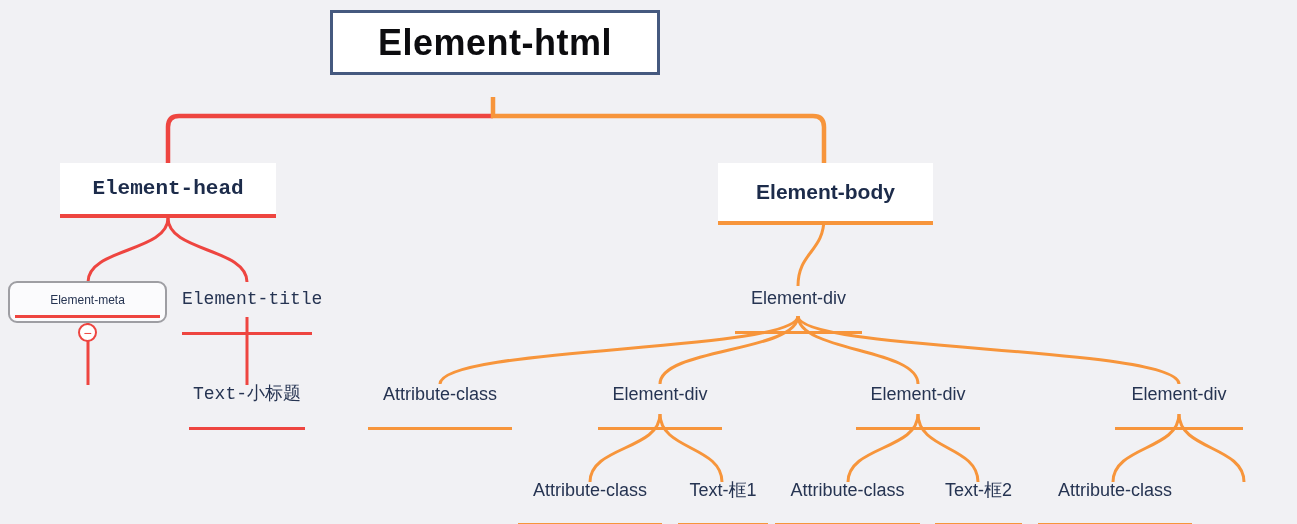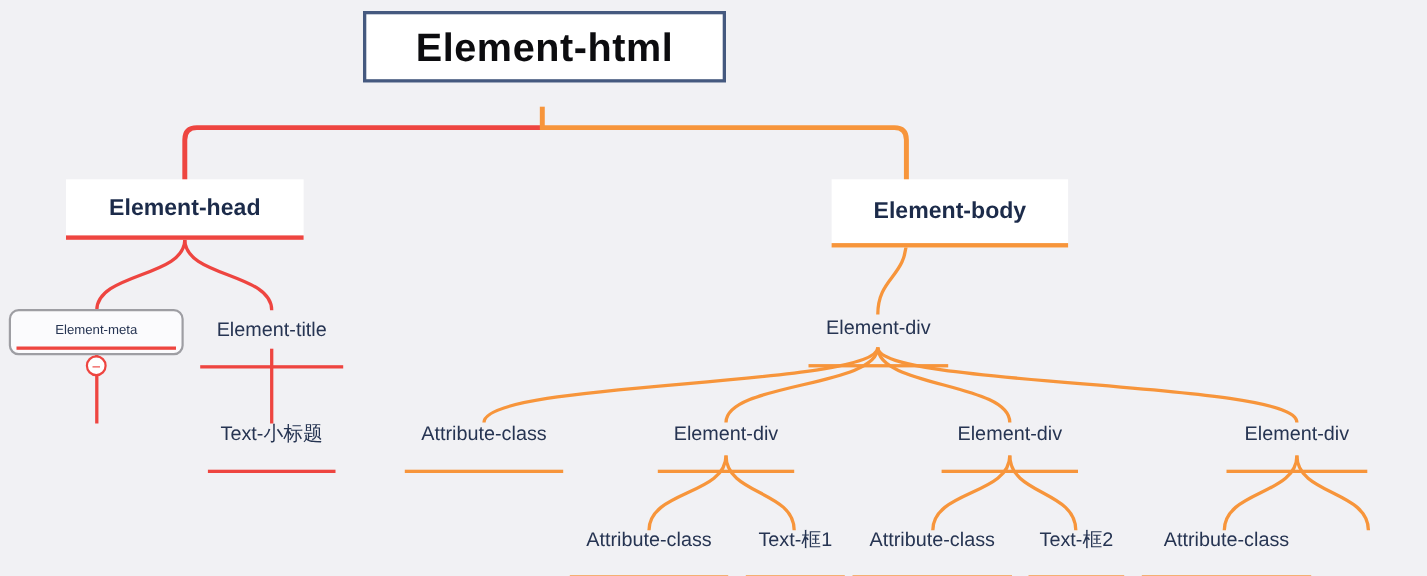--- a/index.html
+++ b/index.html
@@ -13,21 +13,21 @@
   #edges{position:absolute;left:0;top:0;z-index:0;pointer-events:none;}
   .edge{fill:none;stroke-linecap:butt;stroke-linejoin:round;}
   .edge-red{stroke:var(--red);}
   .edge-orange{stroke:var(--orange);}
   .trunk{stroke-width:4.5;}
   .branch{stroke-width:3;}
 
   .node{position:absolute;z-index:2;box-sizing:border-box;text-align:center;
         color:var(--navy);font-size:18px;line-height:26px;white-space:nowrap;
         padding-bottom:20px;border-bottom:3px solid transparent;cursor:default;}
-  .u-red{border-bottom-color:var(--red);}
+  .u-red{border-bottom-color:var(--red);font-family:Liberation Mono, monospace;}
   .u-orange{border-bottom-color:var(--orange);}
 
   .box{background:var(--nodeBg);display:flex;align-items:center;justify-content:center;
        font-weight:bold;font-size:21px;color:var(--titleNavy);padding-bottom:0;}
   .box.u-red{border-bottom-width:4px;}
   .box.u-orange{border-bottom-width:4px;}
 
   .root-box{position:absolute;left:330px;top:10px;width:330px;height:65px;z-index:2;
             box-sizing:border-box;background:var(--nodeBg);border:3px solid var(--rootBorder);
             display:flex;align-items:center;justify-content:center;
@@ -40,21 +40,21 @@
               font-size:12px;line-height:24px;white-space:nowrap;
               padding-bottom:3px;margin-bottom:3px;border-bottom:3px solid var(--red);}
 
   .collapse-toggle{position:absolute;left:78px;top:323px;width:19px;height:19px;z-index:3;
                    box-sizing:border-box;border:2px solid var(--red);border-radius:50%;
                    background:#fff;color:var(--red);font-size:14px;line-height:14px;
                    display:flex;align-items:center;justify-content:center;cursor:pointer;}
 
   
   #n-head{left:60px;top:163px;width:216px;height:55px;}
-  #n-body{left:756px;top:163px;width:215px;height:62px;}
+  #n-body{left:718px;top:163px;width:215px;height:62px;}
   #n-title{left:182px;top:286px;width:130px;}
   #n-charset{left:3px;top:381px;width:171px;}
   #n-subtitle{left:189px;top:381px;width:116px;}
   #n-divmain{left:735px;top:285px;width:127px;}
   #n-attr1{left:368px;top:381px;width:144px;}
   #n-div1{left:598px;top:381px;width:124px;}
   #n-div2{left:856px;top:381px;width:124px;}
   #n-div3{left:1115px;top:381px;width:128px;}
   #n-attr2{left:518px;top:477px;width:144px;}
   #n-text1{left:678px;top:477px;width:90px;}

